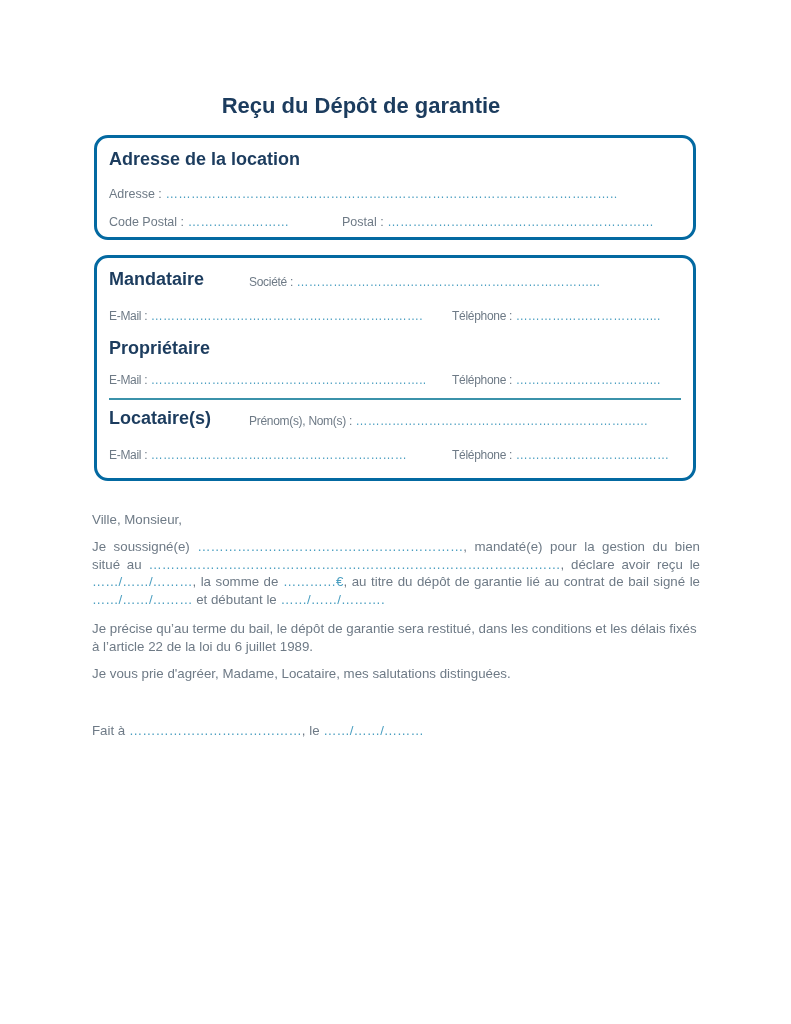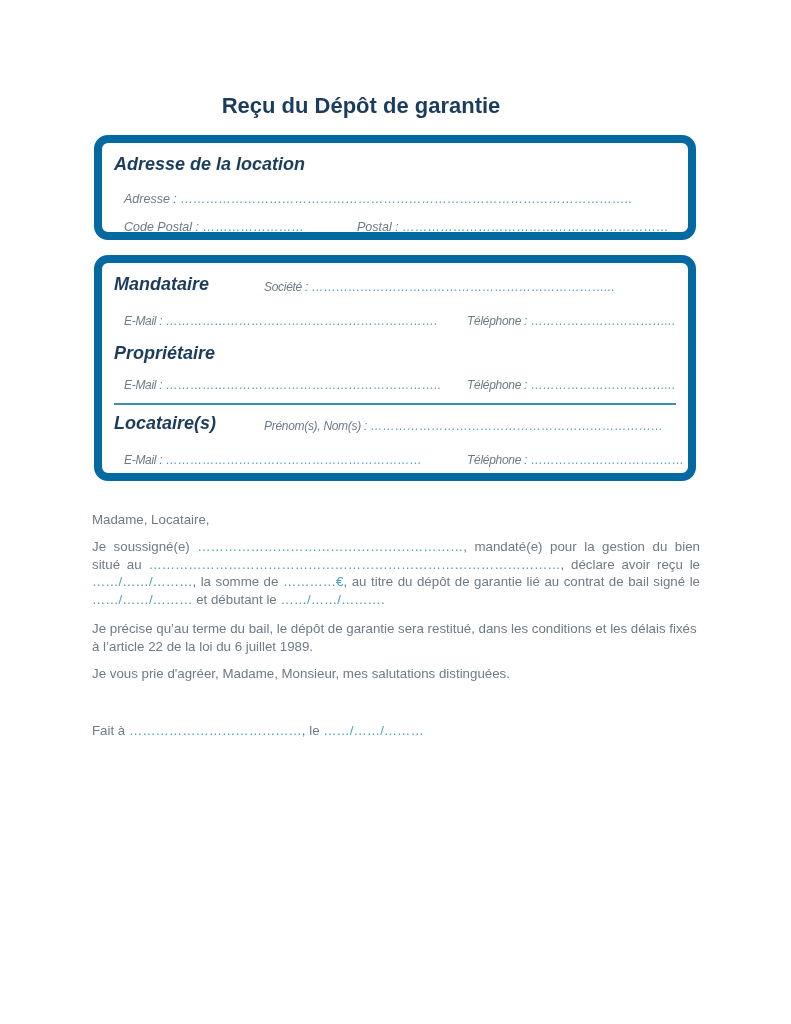--- a/index.html
+++ b/index.html
@@ -1,22 +1,22 @@
 <!DOCTYPE html>
 <html><head>
   <meta charset="utf-8">
   <style>
     html, body { margin:0; padding:0; background:#ffffff; }
     body { width:791px; height:1024px; position:relative; font-family:"Liberation Sans", sans-serif; overflow:hidden; }
     .title { position:absolute; top:93px; left:0; width:722px; text-align:center; font-size:22px; font-weight:bold; color:#1c3c5e; }
-    .box { position:absolute; left:94px; width:602px; border:8px solid #0369a1; border-radius:14px; box-sizing:border-box;font-style:italic; }
+    .box { position:absolute; left:94px; width:602px; border:3px solid #0369a1; border-radius:14px; box-sizing:border-box; }
     .box1 { top:135px; height:105px; }
     .box2 { top:255px; height:226px; }
     .h { position:absolute; font-size:18px; font-weight:bold; color:#1c3c5e; }
-    .lbl { position:absolute; font-size:12.5px; color:#6e7a86; white-space:nowrap;margin-left:10px; }
+    .lbl { position:absolute; font-size:12.5px; color:#6e7a86; white-space:nowrap; }
     .dots { color:#4a9ec0; letter-spacing:0.2px; }
     .small { font-size:12px; letter-spacing:-0.3px; }
     .sep { position:absolute; left:12px; right:12px; height:2px; background:#3b92aa; }
     .p { position:absolute; left:92px; width:608px; font-size:13.3px; color:#6e7a86; line-height:17.5px; }
     .justify { text-align:justify; text-align-last:left; }
     .d { color:#4a9ec0; }
   </style>
 </head>
 <body>
 
@@ -63,25 +63,25 @@
     <span>Prénom(s), Nom(s) :</span><span class="dots"> ………………………………………………………………</span>
   </div>
   <div class="lbl small" style="left:12px;top:190px;">
     <span>E-Mail :</span><span class="dots"> ……………………………………………………… </span>
   </div>
   <div class="lbl small" style="left:355px;top:190px;">
     <span>Téléphone :</span><span class="dots"> …………………………..……</span>
   </div>
 </div>
 
-<div class="p" style="top:511px;">Madame, Locataire,</div>
+<div class="p" style="top:511px;">Ville, Monsieur,</div>
 
 <div class="p justify" style="top:538px;">
   <span>Je soussigné(e) </span><span class="d">……………………………………………………</span><span>, mandaté(e) pour la gestion du bien situé au </span><span class="d">…………………………………………………………………………………</span><span>, déclare avoir reçu le </span><span class="d">……/……/………</span><span>, la somme de </span><span class="d">…………€</span><span>, au titre du dépôt de garantie lié au contrat de bail signé le </span><span class="d">……/……/………</span><span> et débutant le </span><span class="d">……/……/……….</span>
 </div>
 
 <div class="p" style="top:620px;">Je précise qu’au terme du bail, le dépôt de garantie sera restitué, dans les conditions et les délais fixés à l’article 22 de la loi du 6 juillet 1989.</div>
 
-<div class="p" style="top:665px;">Je vous prie d'agréer, Madame, Monsieur, mes salutations distinguées.</div>
+<div class="p" style="top:665px;">Je vous prie d'agréer, Madame, Locataire, mes salutations distinguées.</div>
 
 <div class="p" style="top:722px;">
   <span>Fait à </span><span class="d">…………………………………</span><span>, le </span><span class="d">……/……/………</span>
 </div>
 
 </body></html>

